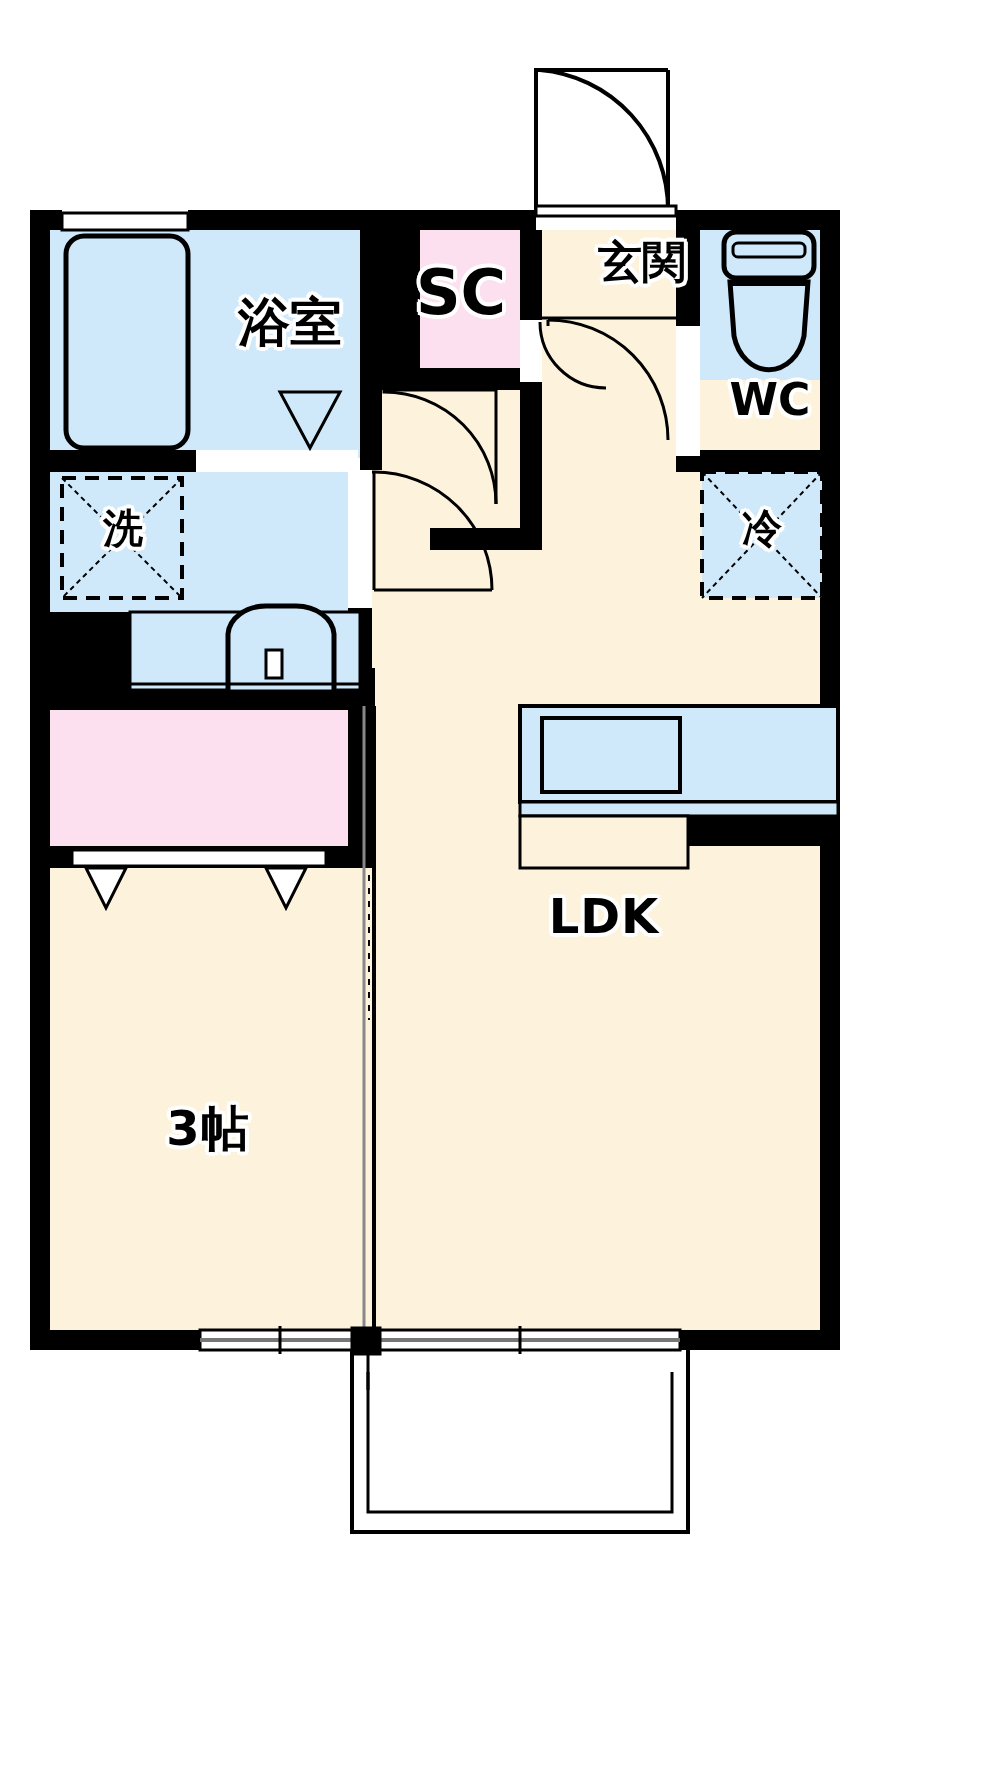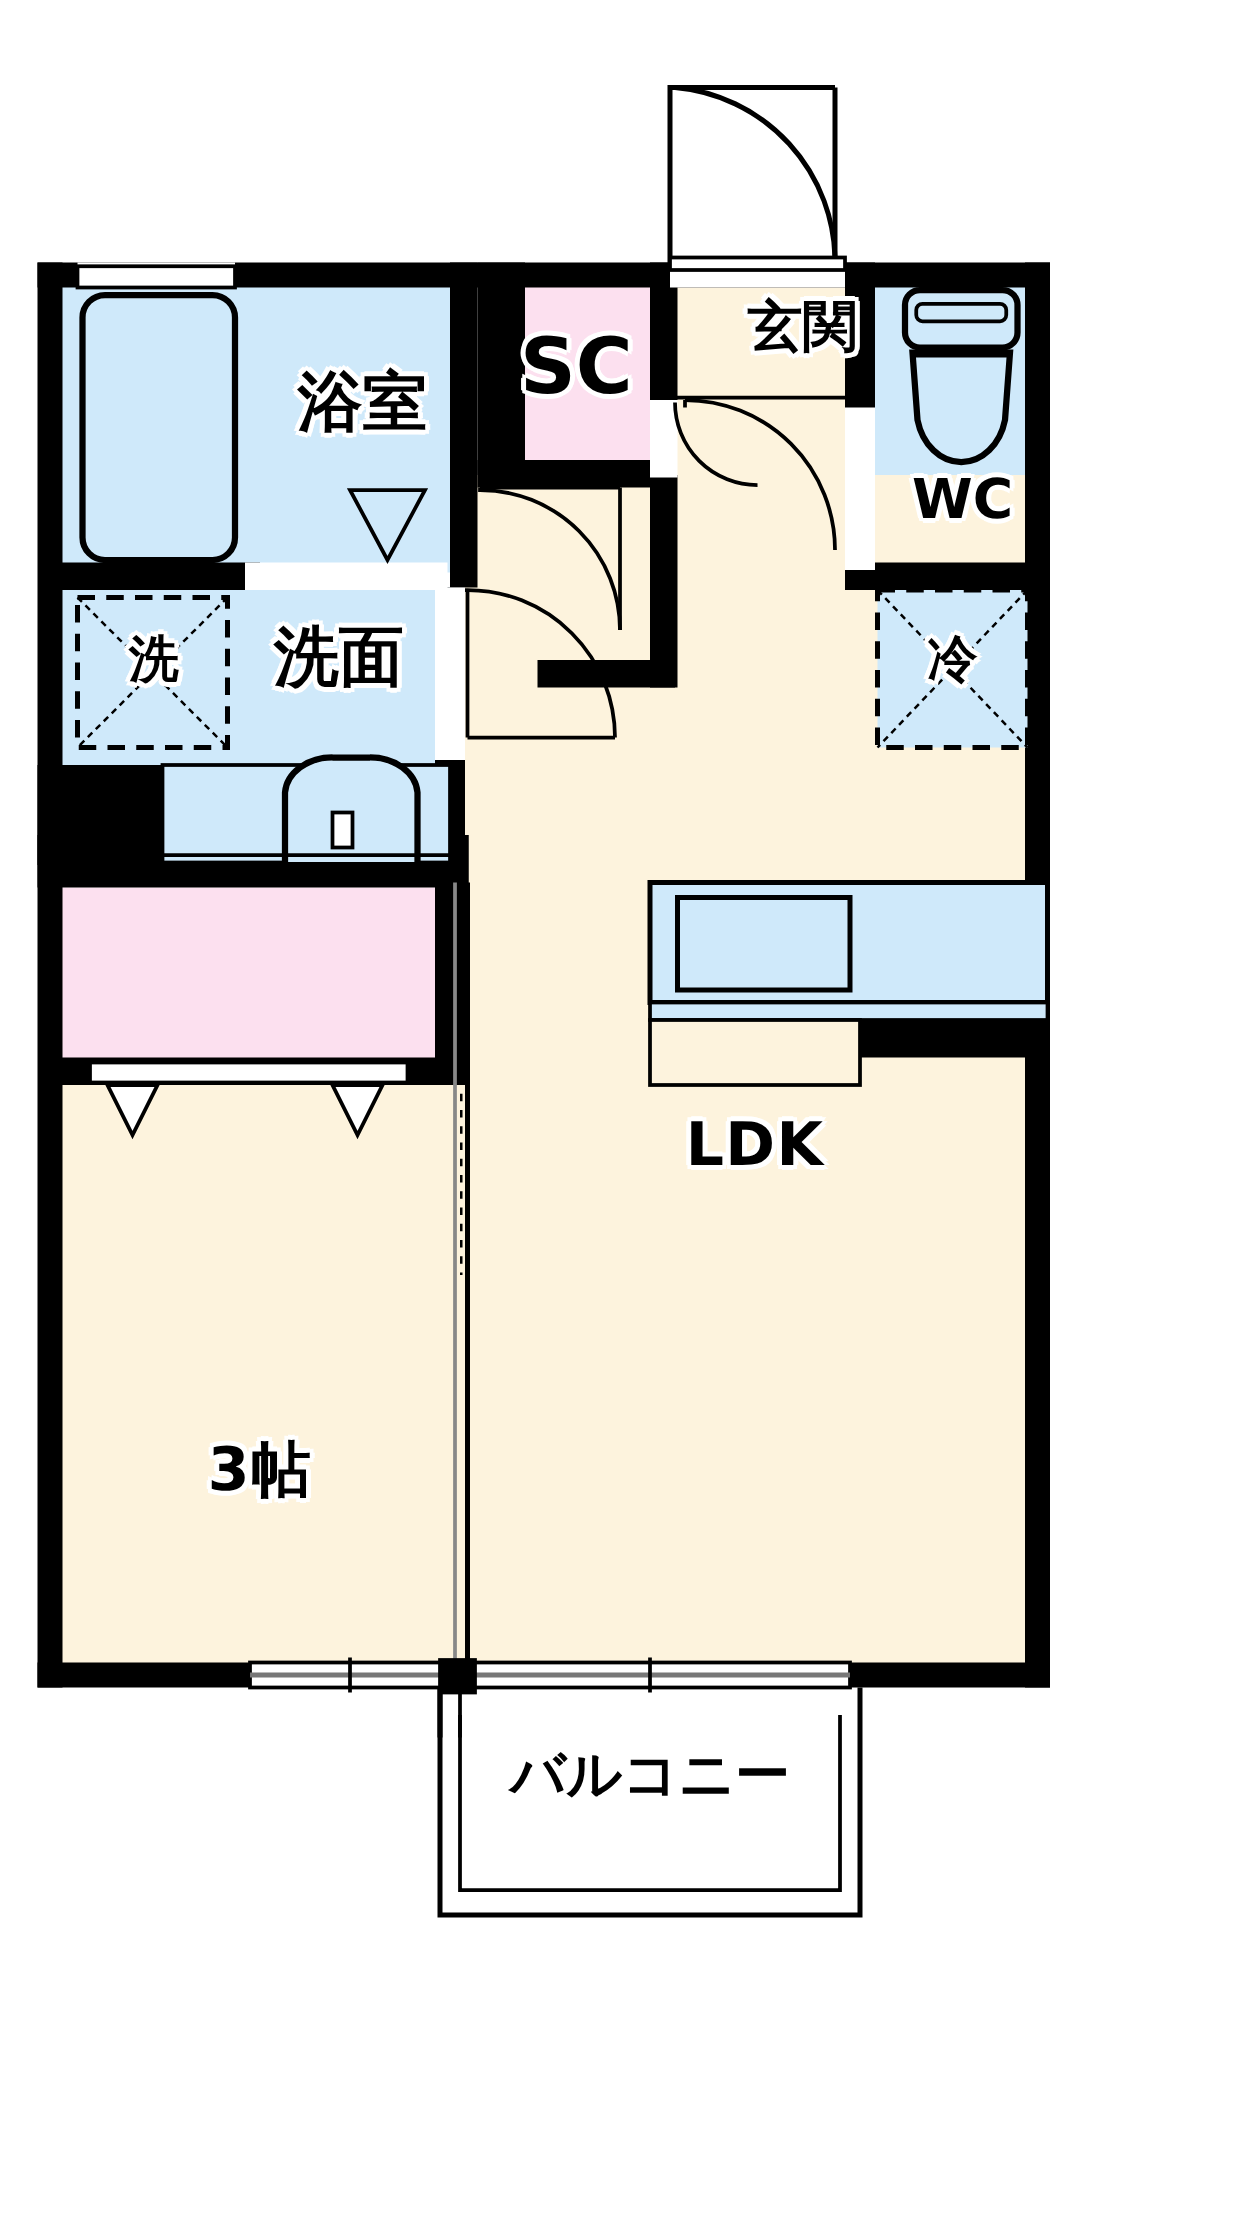--- a/index.html
+++ b/index.html
@@ -218,34 +218,28 @@
   </div>
 
   <div class="lbl-wrap" style="left:700px; top:378px; width:140px;">
     <span class="txt sz-sm">WC</span>
   </div>
 
   <div class="lbl-wrap" style="left:68px; top:508px; width:110px;">
     <span class="txt sz-xs">洗</span>
   </div>
 
-  <div class="lbl-wrap" style="left:186px; top:500px; width:170px;">
-    <span class="txt sz-md">洗面</span>
-  </div>
 
   <div class="lbl-wrap" style="left:706px; top:508px; width:112px;">
     <span class="txt sz-xs">冷</span>
   </div>
 
 
-  <div class="lbl-wrap" style="left:88px; top:1104px; width:240px;margin-top:48px;">
+  <div class="lbl-wrap" style="left:88px; top:1104px; width:240px;">
     <span class="txt sz-xl">3帖</span>
   </div>
 
   <div class="lbl-wrap" style="left:484px; top:892px; width:240px;">
     <span class="txt sz-xl">LDK</span>
   </div>
 
-  <div class="lbl-wrap" style="left:370px; top:1398px; width:300px;">
-    <span class="txt sz-sm">バルコニー</span>
-  </div>
 
 </div>
 
 </body></html>

